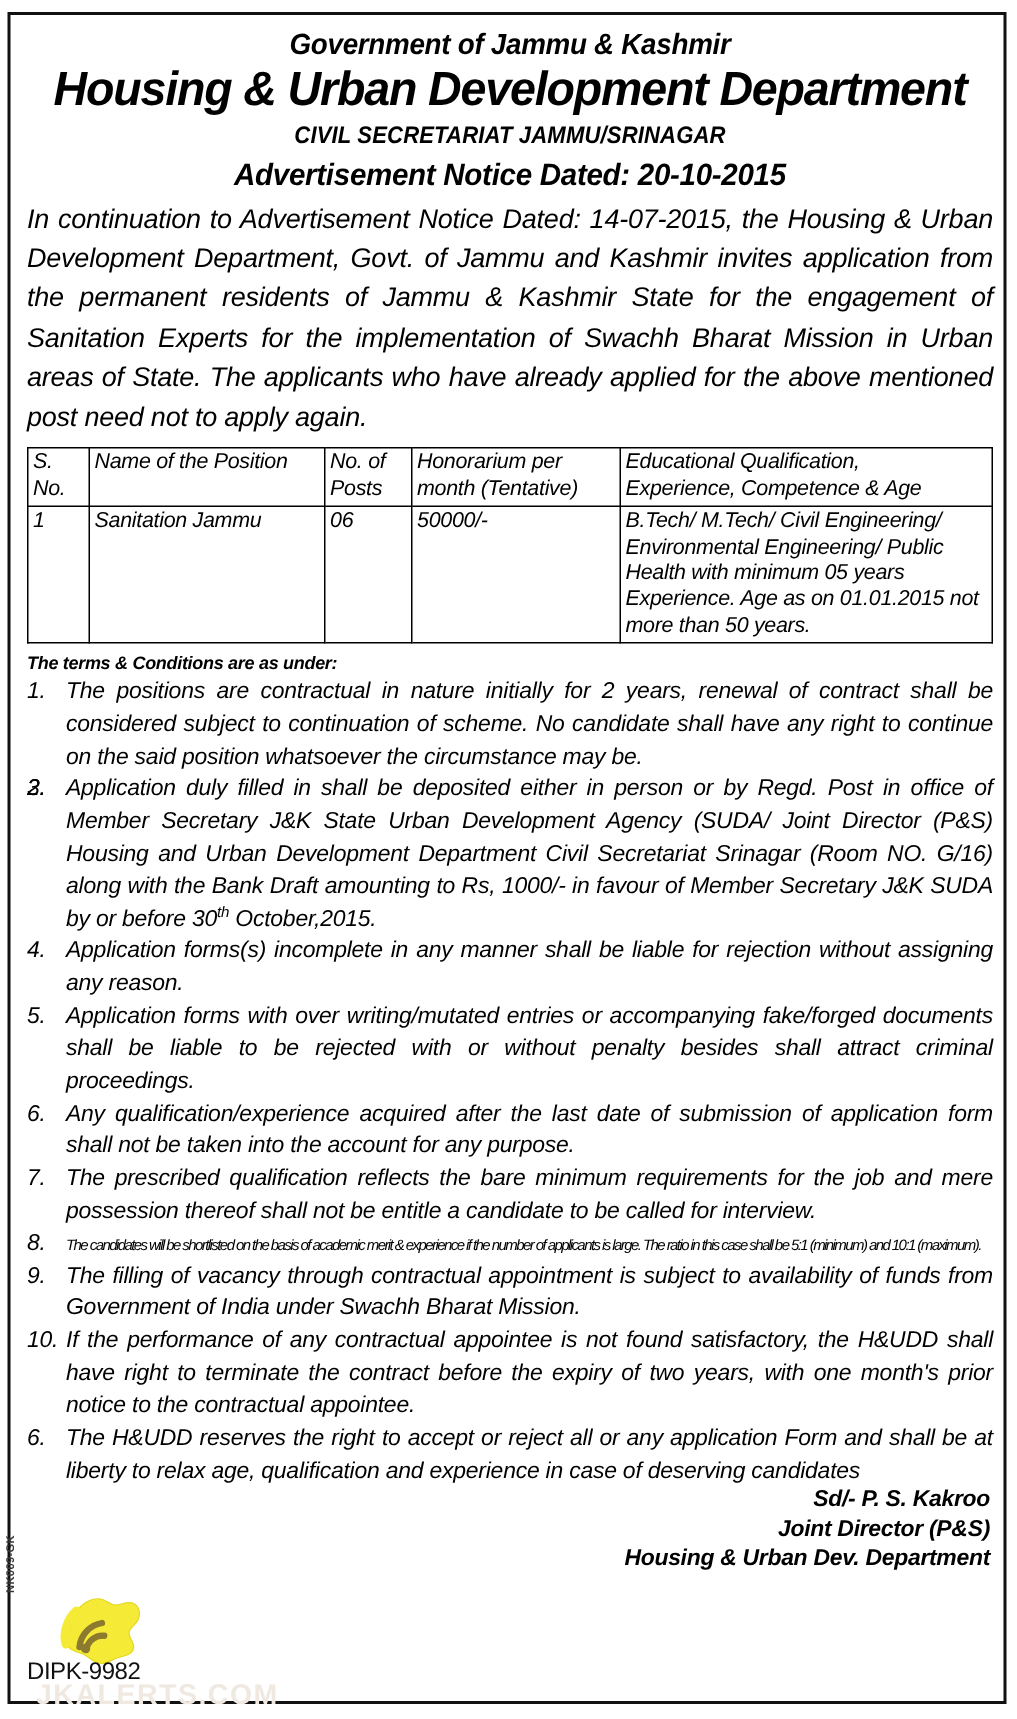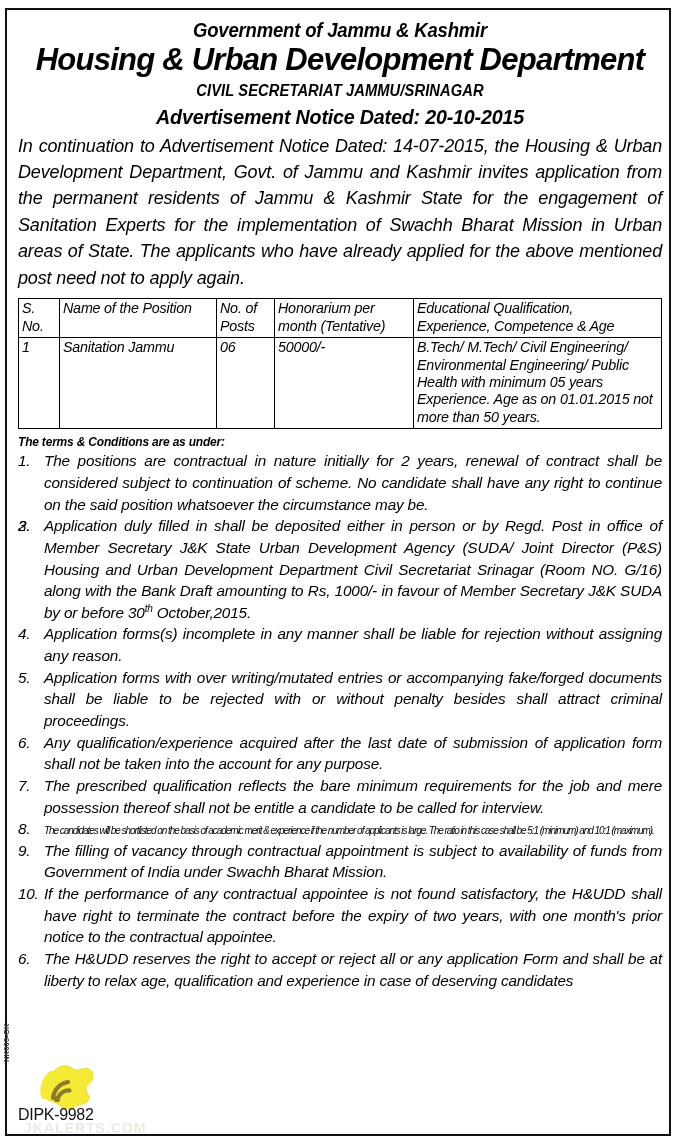--- a/index.html
+++ b/index.html
@@ -202,21 +202,21 @@
     color: #3a3a3a;
     letter-spacing: 0.2px;
     transform: rotate(-90deg);
     transform-origin: left top;
     white-space: nowrap;
   }
   .watermark {
     position: absolute;
     left: 24px;
     top: 1120px;
-    font-size: 14px;
+    font-size: 19px;
     font-weight: bold;
     color: #efe9e2;
     letter-spacing: 1px;
     white-space: nowrap;
   }
 </style>
 </head>
 <body>
 
 <div id="page">
@@ -292,20 +292,25 @@
         <li class="wide">
           <span class="num">10.</span>
           <span class="txt">If the performance of any contractual appointee is not found satisfactory, the H&amp;UDD shall have right to terminate the contract before the expiry of two years, with one month's prior notice to the contractual appointee.</span>
         </li>
         <li class="wide">
           <span class="num">6.</span>
           <span class="txt">The H&amp;UDD reserves the right to accept or reject all or any application Form and shall be at liberty to relax age, qualification and experience in case of deserving candidates</span>
         </li>
       </ol>
 
+      <div class="sign">
+        <div>Sd/- P. S. Kakroo</div>
+        <div>Joint Director (P&amp;S)</div>
+        <div>Housing &amp; Urban Dev. Department</div>
+      </div>
 
     </div>
   </div>
 
   <div class="side-code">NK009-GK</div>
 
   <div class="watermark">JKALERTS.COM</div>
 
   <div class="footer-mark">
     <div class="jk-map">

